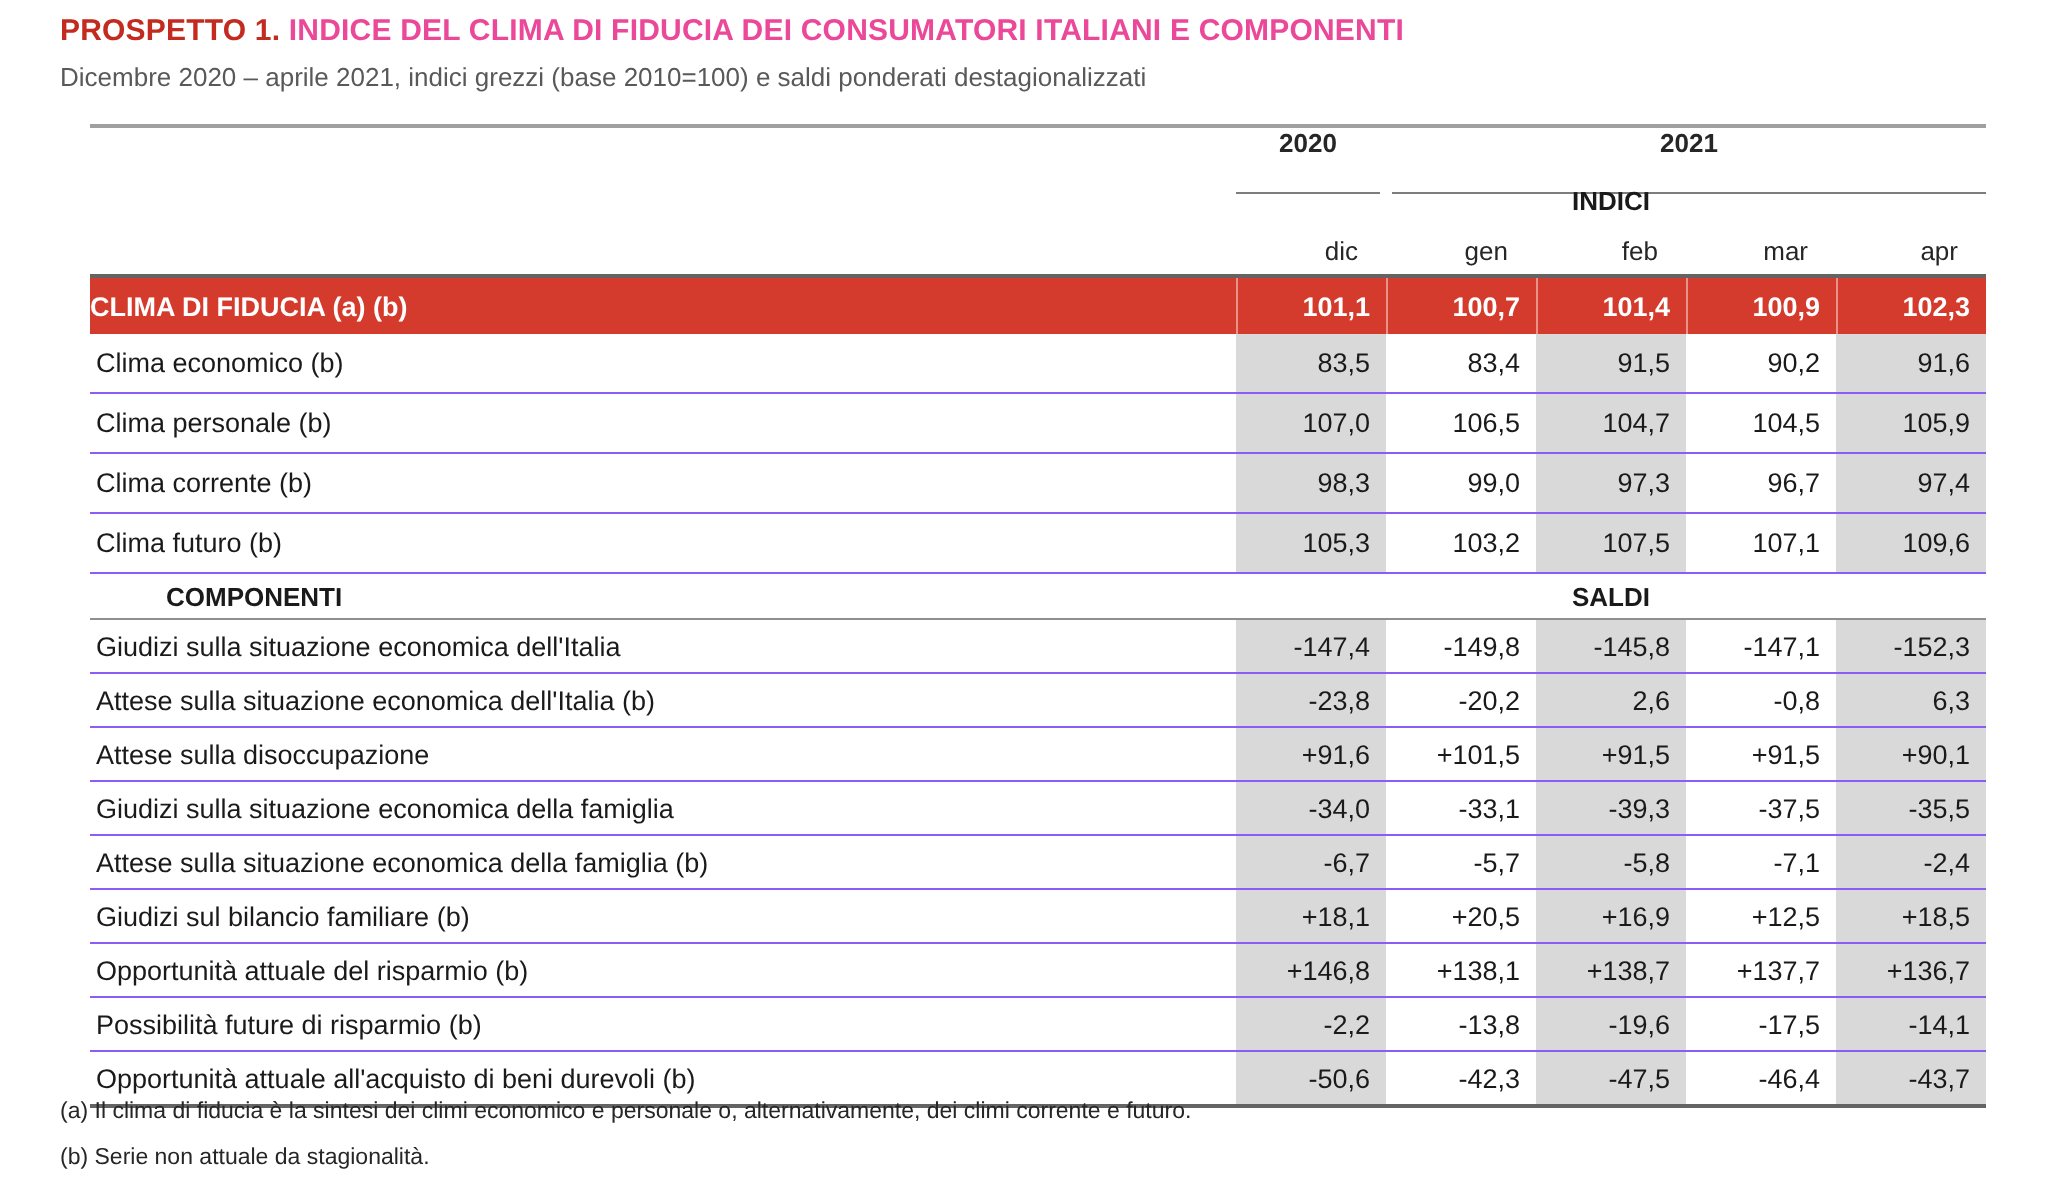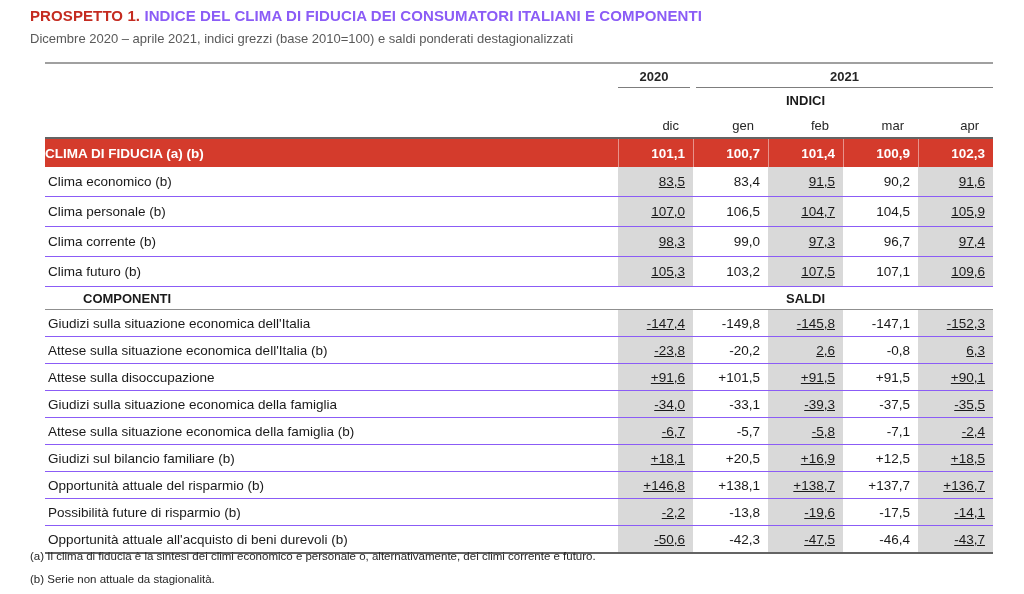--- a/index.html
+++ b/index.html
@@ -4,33 +4,33 @@
 <style>
   html,body{margin:0;padding:0;background:#ffffff;}
   .page{
     position:relative;width:1024px;height:594px;background:#ffffff;
     font-family:"Liberation Sans",sans-serif;color:#1a1a1a;overflow:hidden;
   }
   
   .doc-header{position:absolute;left:30px;top:7px;}
   .title-line{font-size:15px;font-weight:700;letter-spacing:.1px;white-space:nowrap;}
   .title-label{color:#c42b20;}
-  .title-text{color:#8b5cf6;}
+  .title-text{color:#ec4899;}
   .subtitle{margin-top:7px;font-size:13px;color:#595959;white-space:nowrap;}
   
   .tbl{position:absolute;left:45px;top:62px;width:948px;border-top:2px solid #a0a0a0;}
   .row{display:grid;grid-template-columns:573px 75px 75px 75px 75px 75px;align-items:center;}
   .cell{height:100%;display:flex;align-items:center;box-sizing:border-box;}
   .label{justify-content:flex-start;padding-left:3px;font-size:13.5px;}
   .num{justify-content:flex-end;padding-right:8px;font-size:13.5px;}
-  .shade{background:#d9d9d9;text-decoration:underline;}
+  .shade{background:#d9d9d9;}
   
   .row-years{height:24px;}
   .yg{align-self:end;text-align:center;font-weight:700;font-size:13px;color:#262626;
-      border-bottom:1px solid #7d7d7d;padding-bottom:3px;display:block;height:auto;}
+      border-bottom:1px solid #7d7d7d;padding-bottom:17px;display:block;height:auto;}
   .yg1{grid-column:2;margin-right:3px;}
   .yg2{grid-column:3 / 7;margin-left:3px;}
   
   .row-months{height:24px;border-bottom:2px solid #646464;}
   .mon{justify-content:flex-end;padding-right:14px;font-size:13px;color:#262626;}
   
   .row-band{height:25px;}
   .band-label{grid-column:2 / 7;justify-content:center;font-weight:700;font-size:13px;color:#1a1a1a;}
   .row-comp{height:22px;border-bottom:1px solid #8f8f8f;}
   .comp-label{font-weight:700;font-size:13px;margin-left:35px;}

